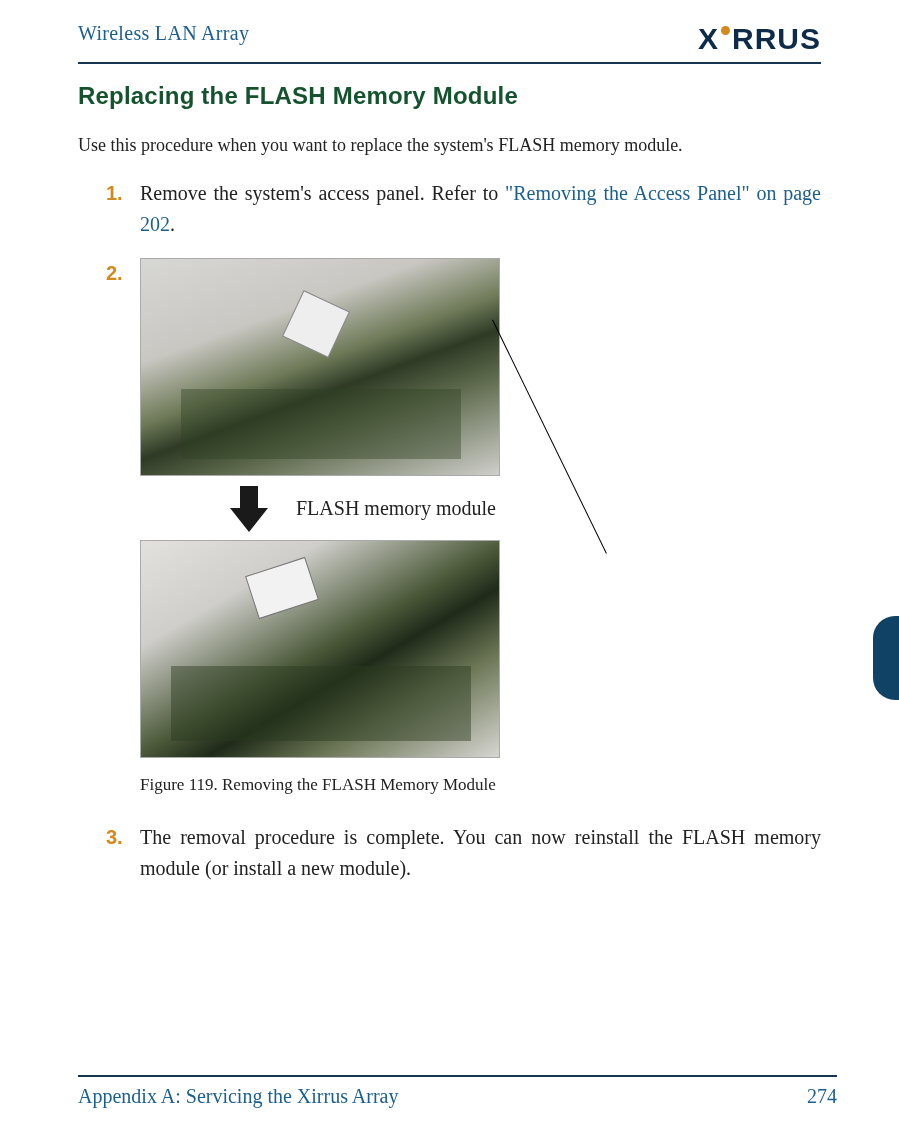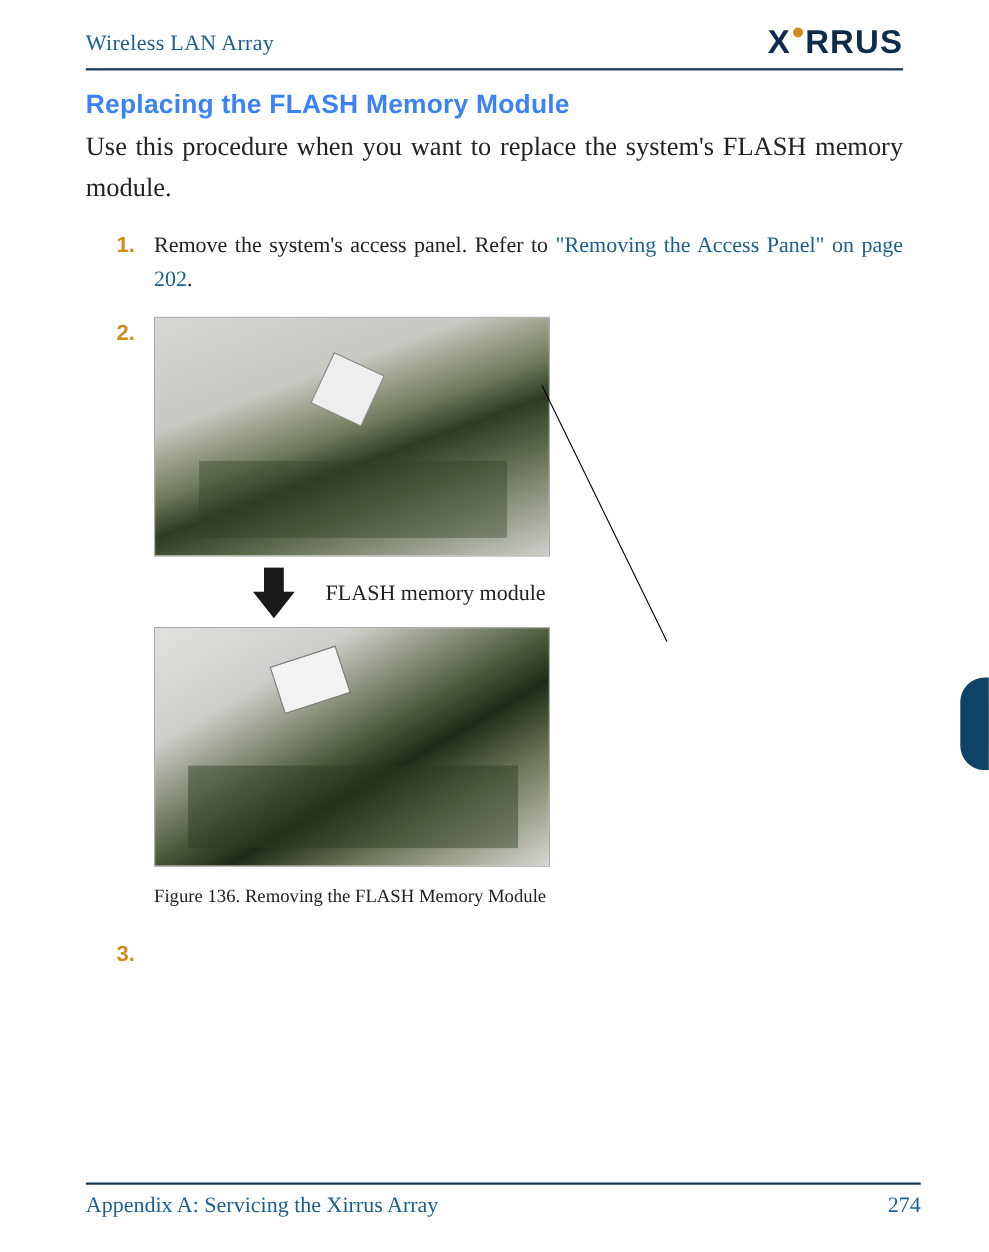--- a/index.html
+++ b/index.html
@@ -1,24 +1,24 @@
 <!DOCTYPE html>
 <html><head>
 <meta charset="utf-8">
 <style>
   * { box-sizing: border-box; margin: 0; padding: 0; }
   html, body { width: 899px; height: 1138px; background: #fff; font-family: "Book Antiqua", Palatino, "Palatino Linotype", Georgia, serif; color: #222; }
   .page { position: relative; width: 899px; height: 1138px; padding: 22px 78px 0 78px; }
-  .topbar { display: flex; justify-content: space-between; align-items: center; }
+  .topbar { display: flex; justify-content: space-between; align-items: flex-start; }
   .doc-title { color: #1b5f8f; font-size: 20px; letter-spacing: 0.3px; }
   .logo { display: flex; align-items: baseline; font-family: Arial, Helvetica, sans-serif; font-weight: 900; font-size: 30px; color: #0e2b4a; letter-spacing: 1px; }
   .logo .dot { width: 9px; height: 9px; background: #d38a1c; border-radius: 50%; display: inline-block; margin: 0 2px; position: relative; top: -14px; }
   hr.top-rule { border: none; border-top: 2px solid #14344f; margin-top: 6px; }
-  .section-heading { color: #3b82f6; font-family: Arial, Helvetica, sans-serif; font-weight: 700; font-size: 24px; margin-top: 18px; letter-spacing: 0.2px; }
-  .intro { font-size: 24px; line-height: 1.55; text-align: justify; margin-top: 6px; }
+  .section-heading { color: #14532d; font-family: Arial, Helvetica, sans-serif; font-weight: 700; font-size: 24px; margin-top: 18px; letter-spacing: 0.2px; }
+  .intro { font-size: 18px; line-height: 1.55; text-align: justify; margin-top: 22px; }
   ol.steps { list-style: none; margin: 18px 0 0 28px; }
   ol.steps > li { position: relative; padding-left: 34px; font-size: 20px; line-height: 1.55; text-align: justify; margin-bottom: 18px; }
   ol.steps > li .num { position: absolute; left: 0; top: 0; color: #d38a1c; font-family: Arial, Helvetica, sans-serif; font-weight: 700; }
   .xref { color: #1b5f8f; }
   .figure-block { margin: 6px 0 0 0; display: flex; flex-direction: column; align-items: flex-start; }
   .photo { width: 360px; height: 218px; background: linear-gradient(160deg, #d7d7d4 0%, #c9c7c2 30%, #6e7a58 48%, #2f3a26 58%, #5a6648 70%, #cfcfcb 100%); border: 1px solid #aaa; position: relative; }
   .photo.alt { background: linear-gradient(150deg, #e2e1de 0%, #cfceca 25%, #4c5a3a 50%, #1f2a19 60%, #6a7554 75%, #d7d6d2 100%); }
   .arrow-row { display: flex; align-items: center; gap: 28px; margin: 10px 0 8px 0; width: 560px; }
   .downarrow { width: 38px; height: 46px; position: relative; margin-left: 90px; }
   .downarrow .shaft { position: absolute; top: 0; left: 10px; width: 18px; height: 24px; background: #1a1a1a; }
@@ -75,25 +75,26 @@
           <div class="callout-label">FLASH memory module</div>
         </div>
 
         <div class="photo alt">
           <svg width="360" height="218" style="position:absolute;top:0;left:0;pointer-events:none;">
             <rect x="30" y="125" width="300" height="75" fill="#2a3a20" opacity="0.45"></rect>
             <rect x="110" y="25" width="62" height="44" fill="#f2f2f2" stroke="#777" transform="rotate(-18 141 47)"></rect>
           </svg>
         </div>
 
-        <div class="figure-caption">Figure 136. Removing the FLASH Memory Module</div>
+        <div class="figure-caption">Figure 119. Removing the FLASH Memory Module</div>
       </div>
     </li>
     <li>
       <span class="num">3.</span>
+      <span>The removal procedure is complete. You can now reinstall the FLASH memory module (or install a new module).</span>
     </li>
   </ol>
 
   <div class="side-tab"></div>
 
   <div class="footer">
     <hr>
     <div class="footer-row">
       <span>Appendix A: Servicing the Xirrus Array</span>
       <span>274</span>

